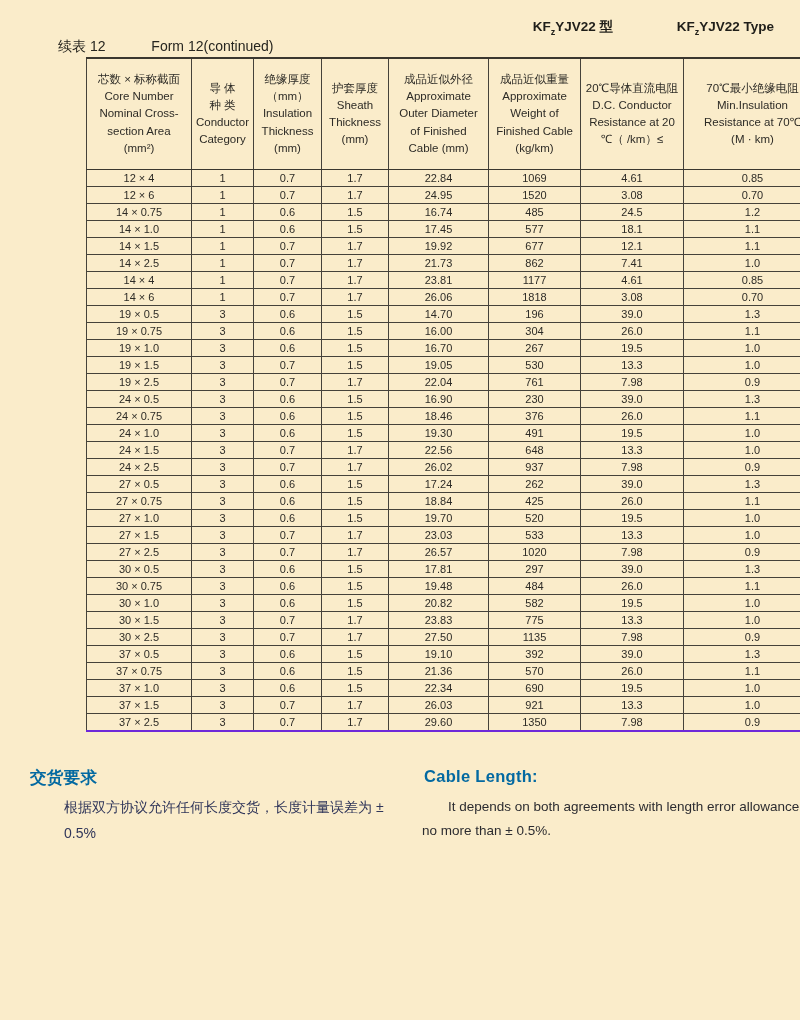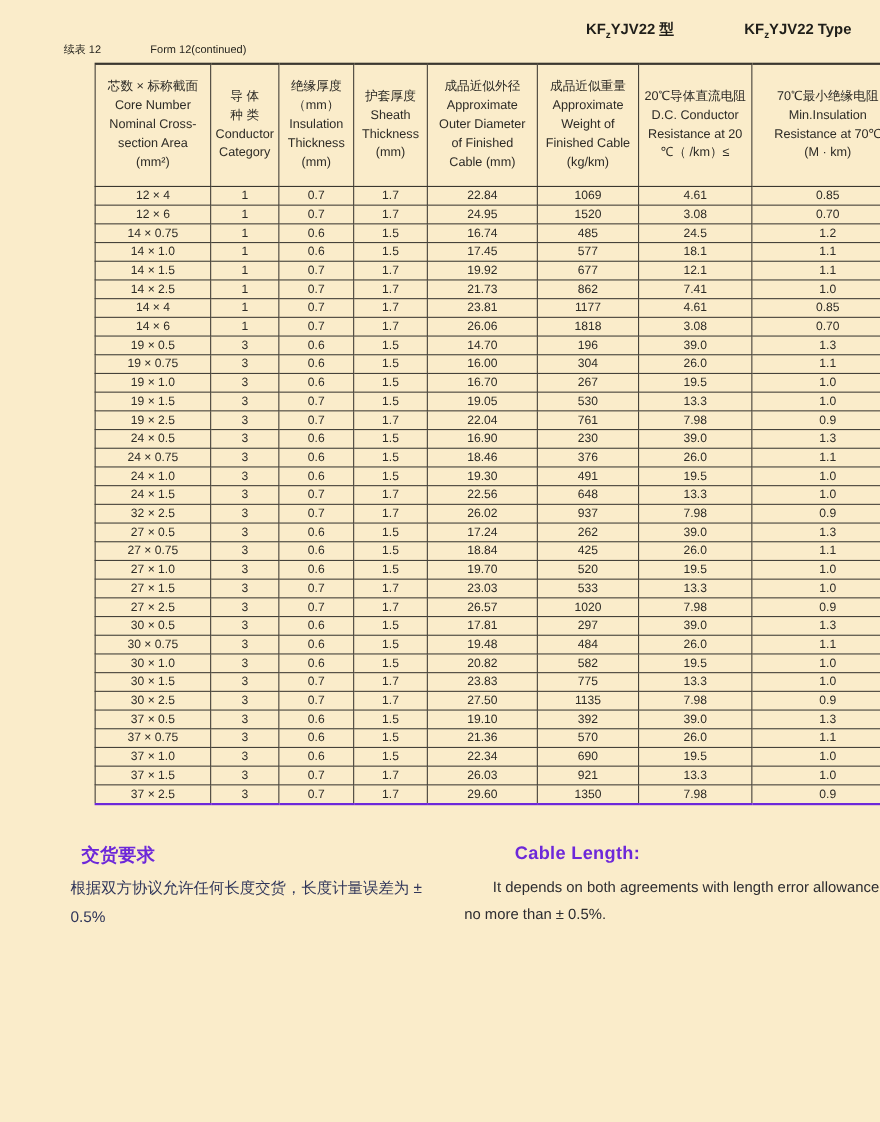--- a/index.html
+++ b/index.html
@@ -15,21 +15,21 @@
   .page-title {
     position:absolute; top:18px; right:26px;
     font-size:13.5px; font-weight:bold; color:#1f1e19;
     white-space:nowrap;
   }
   .page-title sub { font-size:9px; font-weight:bold; }
   .page-title .title-en { margin-left:34px;padding-left:26px; }
   
   .form-label {
     position:absolute; top:38px; left:58px;
-    font-size:10px; color:#26251f; white-space:nowrap;
+    font-size:14px; color:#26251f; white-space:nowrap;
   }
   .form-label .form-en { margin-left:42px; }
   
   table.spec {
     position:absolute; top:57px; left:66px;
     width:735px; border-collapse:collapse; table-layout:fixed;margin-left:20px;
   }
   table.spec th, table.spec td {
     border:1px solid #45423a;
     color:#2d2b26;
@@ -44,21 +44,21 @@
     border-bottom:1.5px solid #3a372f;
   }
   table.spec tbody td {
     height:16px; text-align:center; vertical-align:middle;
     font-size:11px; padding:0 1px;
   }
   table.spec tbody tr:last-child td { border-bottom:2px solid #6d28d9; }
   
   .footer-heading {
     position:absolute; font-size:16.5px; font-weight:bold;
-    color:#6d28d9; white-space:nowrap; letter-spacing:0.3px;margin-left:44px;
+    color:#0369a1; white-space:nowrap; letter-spacing:0.3px;
   }
   .delivery-heading { top:767px; left:30px; }
   .cable-heading { top:767px; left:424px; }
   .footer-body { position:absolute; }
   .delivery-body {
     top:794px; left:64px; width:350px;
     font-size:14px; line-height:26px; color:#30365a;
   }
   .cable-body {
     top:795px; left:422px; width:364px;
@@ -296,21 +296,21 @@
         <td>24 × 1.5</td>
         <td>3</td>
         <td>0.7</td>
         <td>1.7</td>
         <td>22.56</td>
         <td>648</td>
         <td>13.3</td>
         <td>1.0</td>
       </tr>
       <tr>
-        <td>32 × 2.5</td>
+        <td>24 × 2.5</td>
         <td>3</td>
         <td>0.7</td>
         <td>1.7</td>
         <td>26.02</td>
         <td>937</td>
         <td>7.98</td>
         <td>0.9</td>
       </tr>
       <tr>
         <td>27 × 0.5</td>

